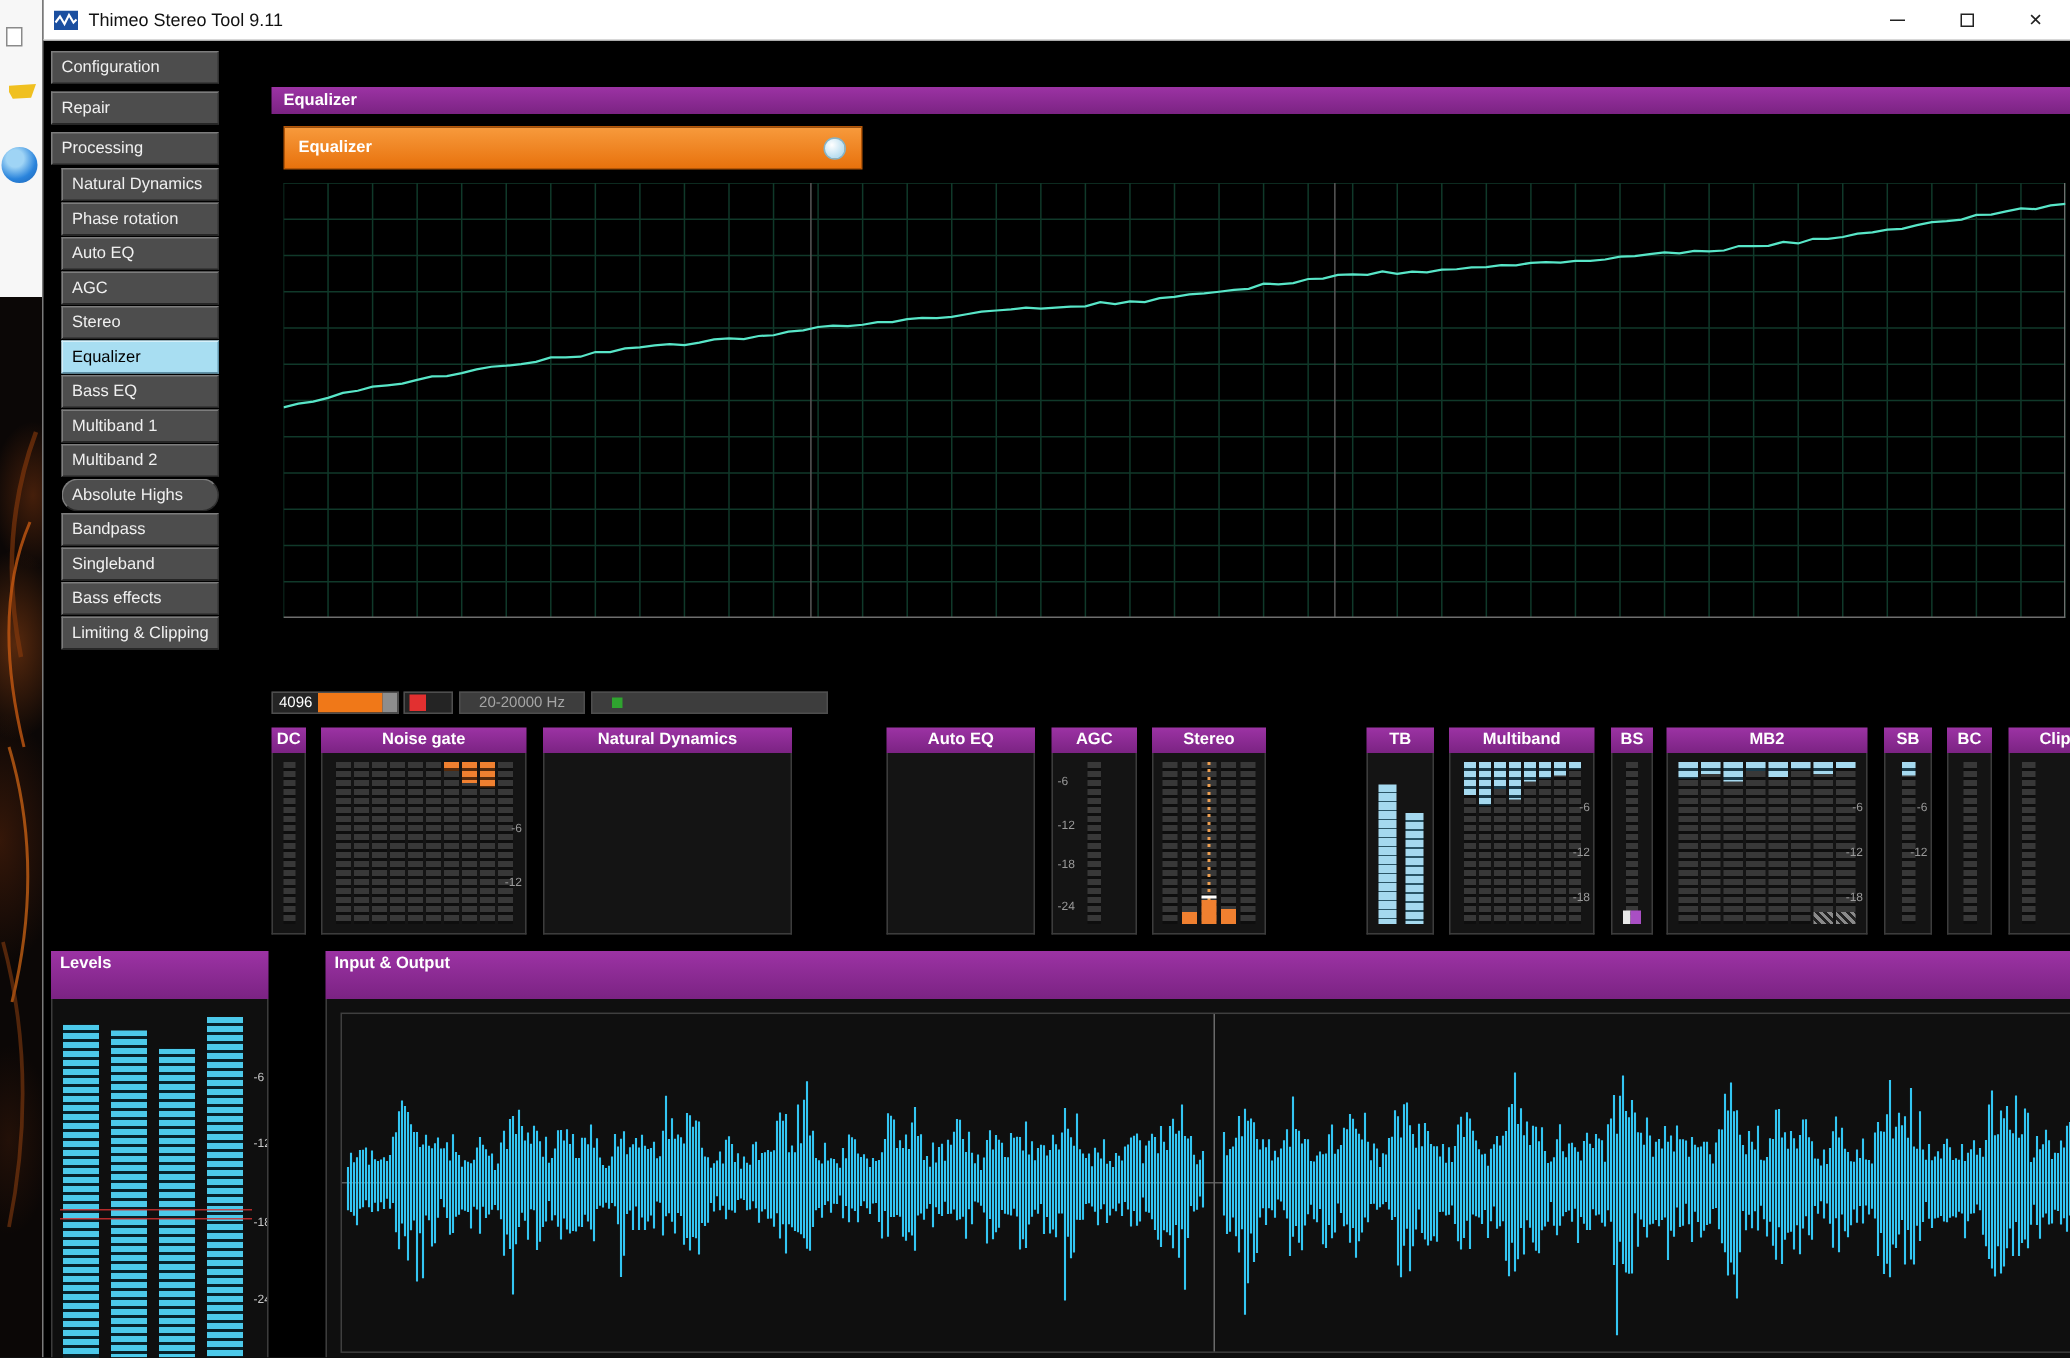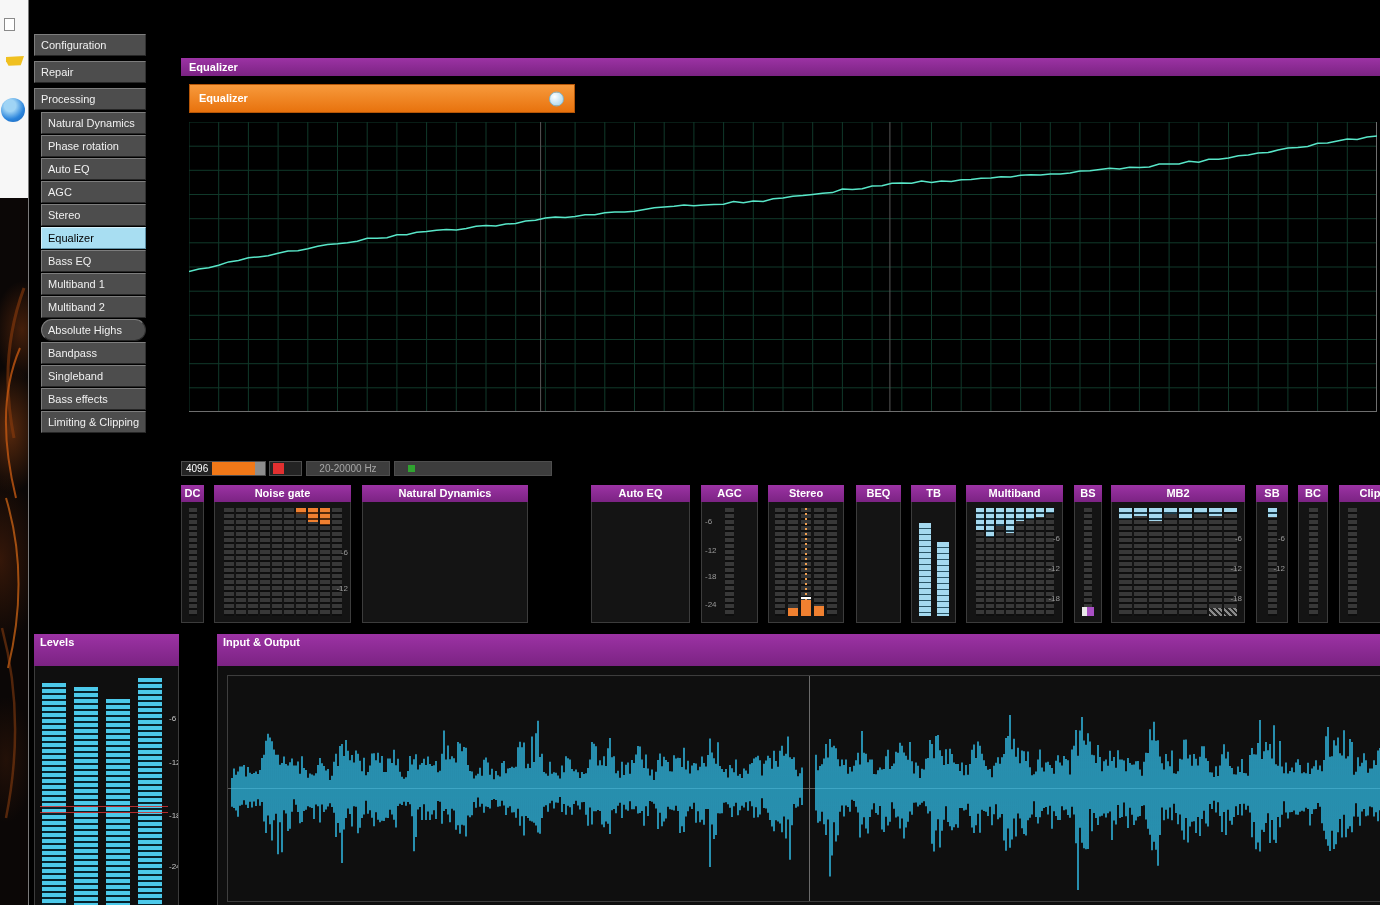--- a/index.html
+++ b/index.html
@@ -112,20 +112,38 @@
     <svg id="desk-art" viewBox="0 0 28 707" preserveAspectRatio="none">
       <path d="M24 90 Q-2 160 14 240" stroke="#8a3a0c" stroke-width="3" fill="none" opacity="0.6"></path>
       <path d="M20 150 Q-6 210 16 300" stroke="#c35712" stroke-width="2" fill="none" opacity="0.8"></path>
       <path d="M6 300 Q30 380 8 470" stroke="#d96a15" stroke-width="2" fill="none" opacity="0.7"></path>
       <path d="M2 430 Q26 520 6 620" stroke="#9a4410" stroke-width="2.5" fill="none" opacity="0.5"></path>
     </svg>
   </div>
 
   <div id="window">
 
+    <div id="titlebar">
+      <svg id="appicon" viewBox="0 0 16 13">
+        <rect x="0" y="0" width="16" height="13" fill="#1b4fa0"></rect>
+        <polyline points="1,8 4,4 7,9 10,3 13,8 15,6" stroke="#fff" stroke-width="1.4" fill="none"></polyline>
+      </svg>
+      <span id="title-text">Thimeo Stereo Tool 9.11</span>
+      <div id="wcontrols" style="position:absolute;right:0;top:0;display:flex;">
+        <div class="wbtn">
+            <span class="minbar"></span>
+          </div>
+        <div class="wbtn">
+            <span class="maxbox"></span>
+          </div>
+        <div class="wbtn">
+            <span class="xglyph">×</span>
+          </div>
+      </div>
+    </div>
 
     <div id="sidebar">
         <div class="sbtn" style="margin-top: 0px;">Configuration</div>
         <div class="sbtn" style="margin-top: 5px;">Repair</div>
         <div class="sbtn" style="margin-top: 5px;">Processing</div>
         <div class="sbtn sub" style="margin-top: 2px;">Natural Dynamics</div>
         <div class="sbtn sub" style="margin-top: 1px;">Phase rotation</div>
         <div class="sbtn sub" style="margin-top: 1px;">Auto EQ</div>
         <div class="sbtn sub" style="margin-top: 1px;">AGC</div>
         <div class="sbtn sub" style="margin-top: 1px;">Stereo</div>
@@ -285,24 +303,20 @@
               <div class="dotline"></div>
             </div>
             <div class="obar" style="left: 32px; width: 10px; height: 16px;">
               <div class="owhite"></div>
             </div>
             <div class="mcol ladder" style="left: 45px; width: 10px;"></div>
             <div class="obar" style="left: 45px; width: 10px; height: 10px;"></div>
             <div class="mcol ladder" style="left: 58px; width: 10px;"></div>
           </div>
         </div>
-        <div class="meter" style="left: 827px; width: 45px;">
-          <div class="mhead">BEQ</div>
-          <div class="mbody"></div>
-        </div>
         <div class="meter" style="left: 882px; width: 45px;">
           <div class="mhead">TB</div>
           <div class="mbody">
             <div class="tbbar" style="left: 7px; width: 12px; height: 93px;"></div>
             <div class="tbbar" style="left: 25px; width: 12px; height: 74px;"></div>
           </div>
         </div>
         <div class="meter" style="left: 937px; width: 97px;">
           <div class="mhead">Multiband</div>
           <div class="mbody">

